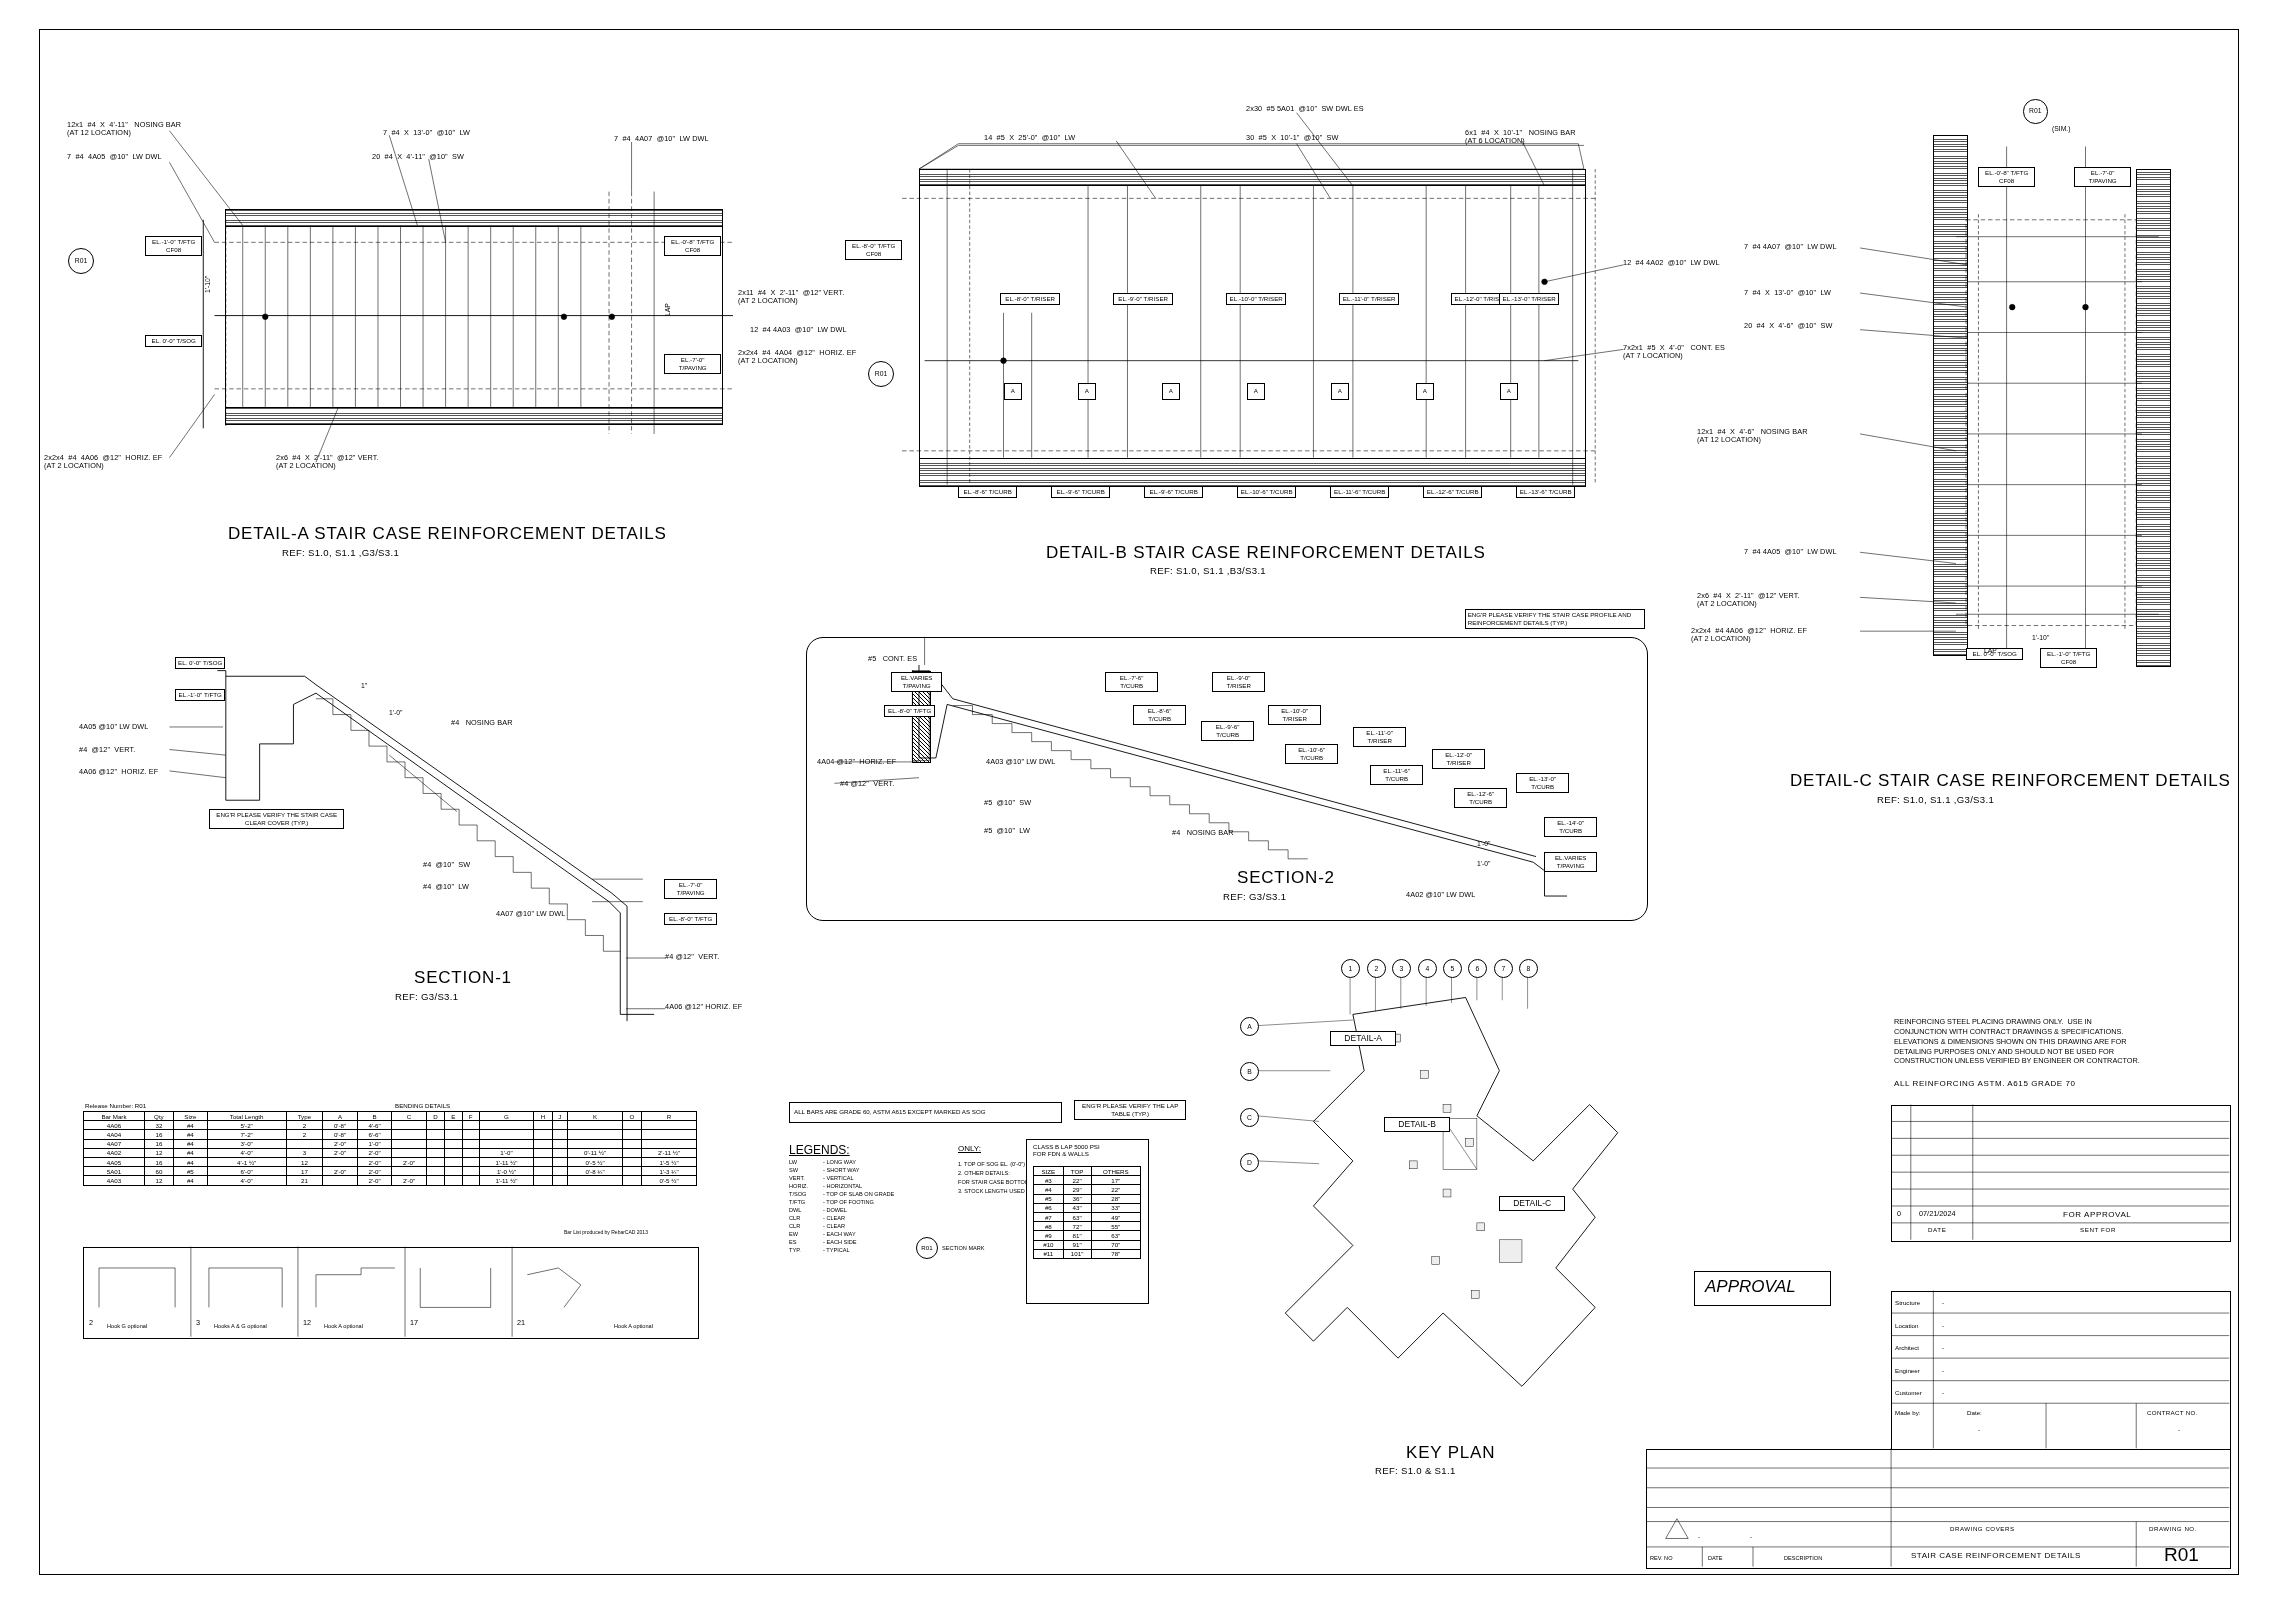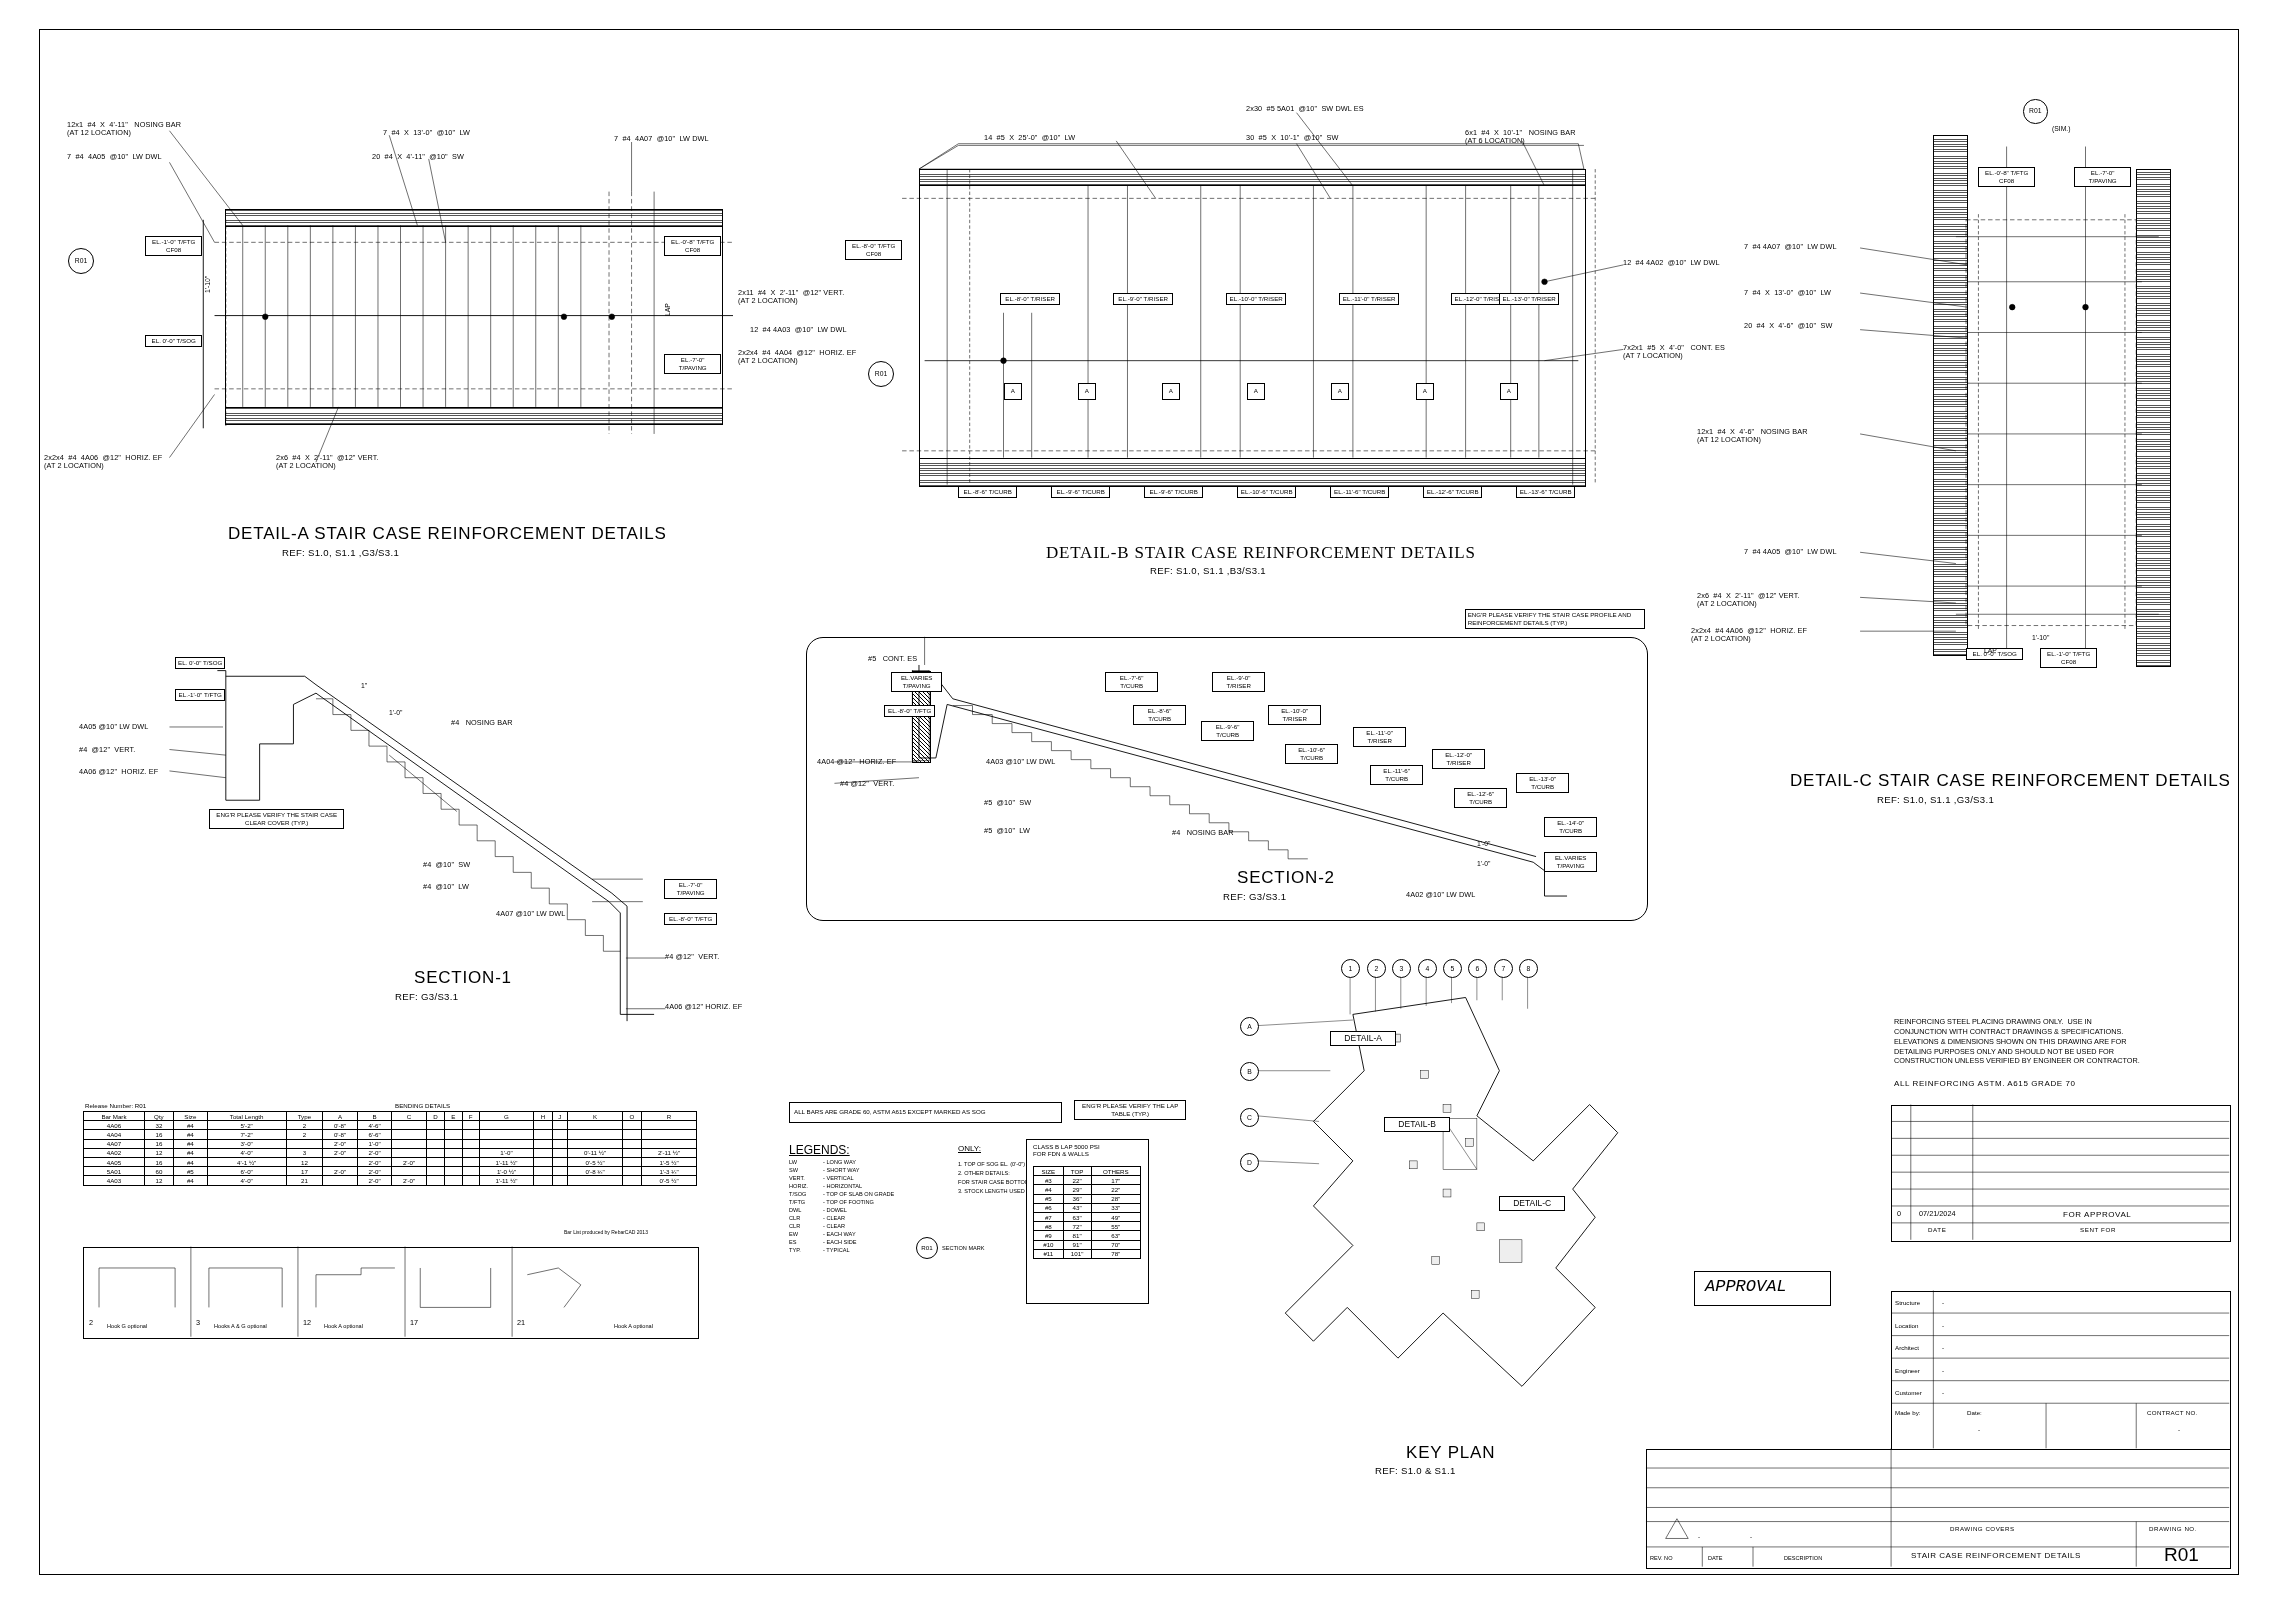--- a/index.html
+++ b/index.html
@@ -193,21 +193,21 @@
     <div class="tag" style="left:1004px;top:383px;width:12.4px;height:12.4px;line-height:11.3px;">A</div>
     <div class="tag" style="left:1078px;top:383px;width:12.4px;height:12.4px;line-height:11.3px;">A</div>
     <div class="tag" style="left:1162px;top:383px;width:12.4px;height:12.4px;line-height:11.3px;">A</div>
     <div class="tag" style="left:1247px;top:383px;width:12.4px;height:12.4px;line-height:11.3px;">A</div>
     <div class="tag" style="left:1331px;top:383px;width:12.4px;height:12.4px;line-height:11.3px;">A</div>
     <div class="tag" style="left:1416px;top:383px;width:12.4px;height:12.4px;line-height:11.3px;">A</div>
     <div class="tag" style="left:1500px;top:383px;width:12.4px;height:12.4px;line-height:11.3px;">A</div>
 
     <div class="circ" style="left:868px;top:361px;width:24px;height:24px;line-height:24px;">R01</div>
 
-    <div class="txt ttl" style="left:1015px;top:543px;font-family:Liberation Serif, serif;">DETAIL-B STAIR CASE REINFORCEMENT DETAILS</div>
+    <div class="txt ttl" style="left:1015px;top:543px;">DETAIL-B STAIR CASE REINFORCEMENT DETAILS</div>
     <div class="txt sub" style="left:1150px;top:565px;">REF: S1.0, S1.1 ,B3/S3.1</div>
   </div>
 
   <div>
     <div class="box grayfill" style="left:1933px;top:135px;width:33px;height:519px;border:0.6px solid #000;"></div>
     <div class="box grayfill" style="left:2136px;top:169px;width:33px;height:496px;border:0.6px solid #000;"></div>
     <svg width="2273" height="1623" viewBox="0 0 4032 2880">
       <g stroke="#000" stroke-width="1" fill="none">
         <rect x="3488" y="390" width="302" height="720" stroke-dasharray="8,5"></rect>
         <line x1="3470" y1="420" x2="3830" y2="420"></line>
@@ -739,21 +739,21 @@
         <line x1="3500" y1="1960" x2="3500" y2="2200"></line>
       </g>
     </svg>
     <div class="txt" style="left:1897px;top:1210px;font-size:7.3px;">0</div>
     <div class="txt" style="left:1919px;top:1210px;font-size:7.3px;">07/21/2024</div>
     <div class="txt" style="left:2063px;top:1210px;font-size:8px;letter-spacing:0.6px;">FOR APPROVAL</div>
     <div class="txt" style="left:1928px;top:1226px;font-size:6.2px;letter-spacing:0.6px;">DATE</div>
     <div class="txt" style="left:2080px;top:1226px;font-size:6.2px;letter-spacing:0.6px;">SENT FOR</div>
 
     <div class="box" style="left:1694px;top:1271px;width:135px;height:33px;"></div>
-    <div class="txt" style="left:1705px;top:1277px;font-size:17px;font-style:italic;font-family:Liberation Mono, monospace;">APPROVAL</div>
+    <div class="txt" style="left:1705px;top:1277px;font-size:17px;font-style:italic;font-family:Liberation Sans, sans-serif;">APPROVAL</div>
 
     <div class="box" style="left:1891px;top:1291px;width:338px;height:158px;"></div>
     <svg width="2273" height="1623" viewBox="0 0 4032 2880">
       <g stroke="#000" stroke-width="1" fill="none">
         <line x1="3355" y1="2330" x2="3955" y2="2330"></line>
         <line x1="3355" y1="2370" x2="3955" y2="2370"></line>
         <line x1="3355" y1="2410" x2="3955" y2="2410"></line>
         <line x1="3355" y1="2450" x2="3955" y2="2450"></line>
         <line x1="3355" y1="2490" x2="3955" y2="2490"></line>
         <line x1="3430" y1="2290" x2="3430" y2="2570"></line>

